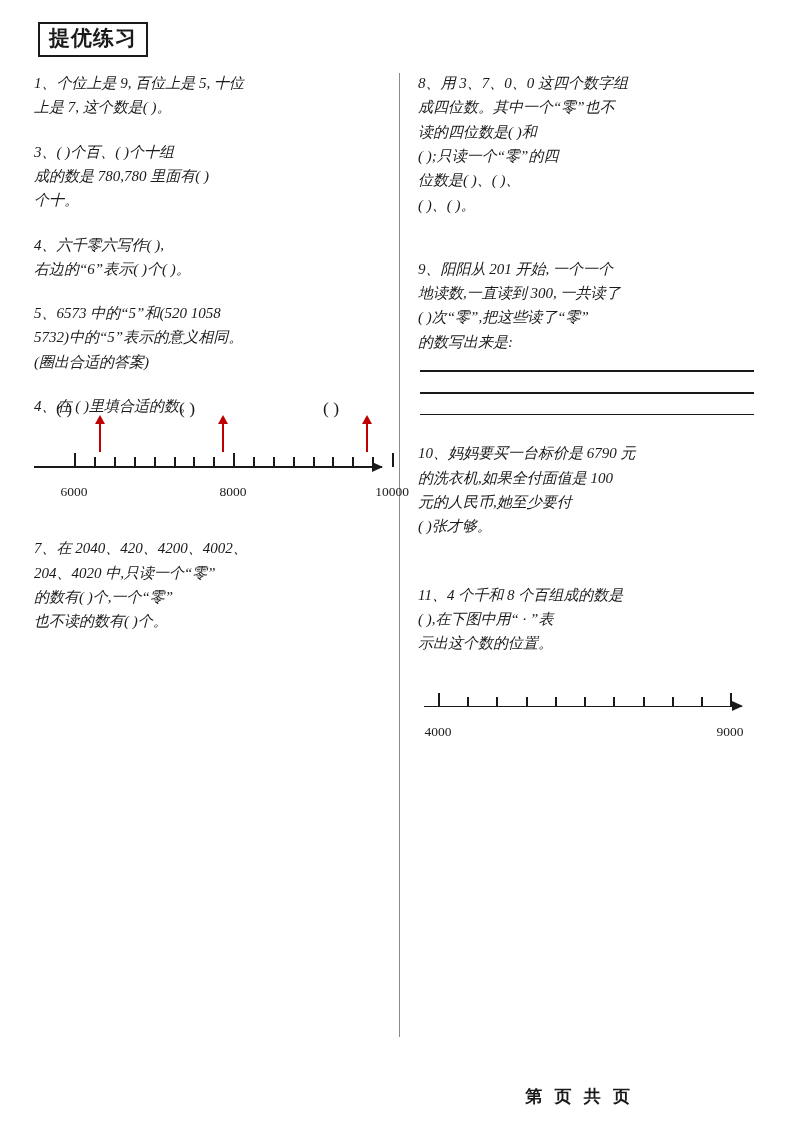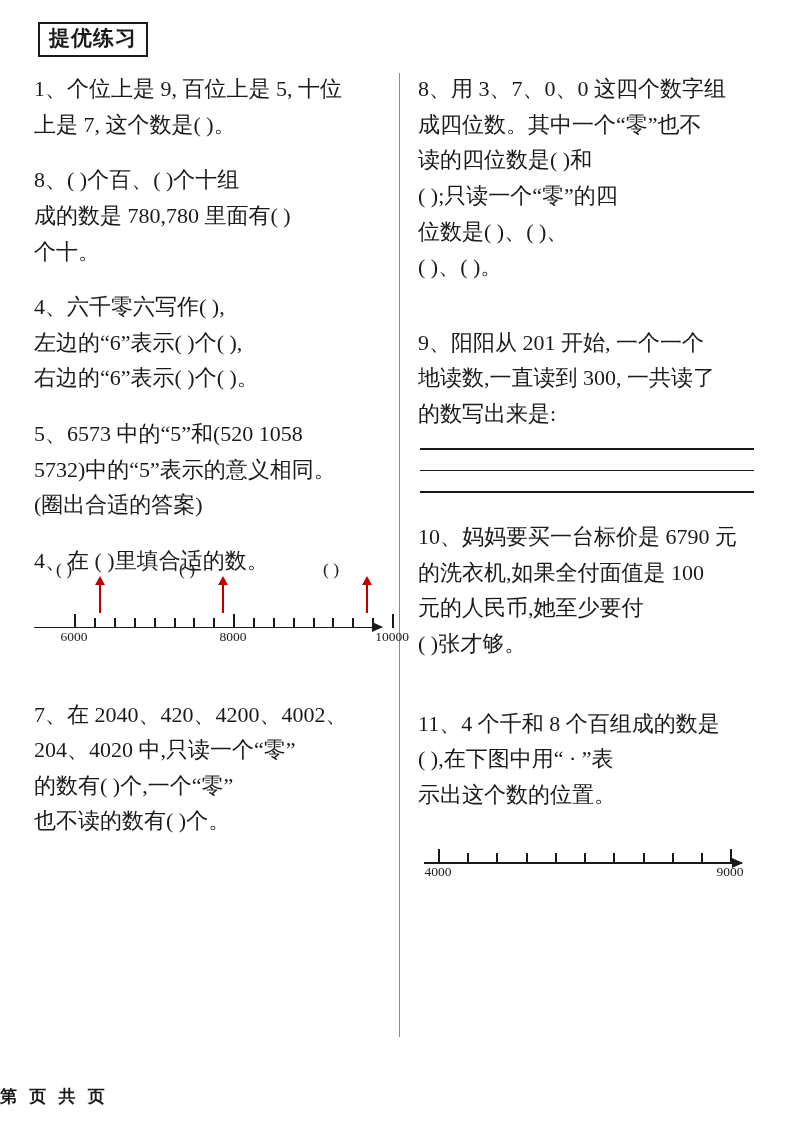--- a/index.html
+++ b/index.html
@@ -51,24 +51,25 @@
   .divider {
     width: 1px;
     background: #8a8a8a;
     margin: 2px 0 34px 0;
   }
   .col-right {
     width: 359px;
     padding-left: 18px;
   }
   .q {
-    font-size: 22px;
+    font-size: 15px;
     line-height: 1.62;
     margin-bottom: 20px;
     text-align: justify;
+    font-style: italic;
   }
   .q .ln { display: block; }
 
   
   .numline-wrap {
     position: relative;
     height: 86px;
     margin: 2px 0 4px 0;
   }
   .arrows-row {
@@ -120,21 +121,21 @@
     position: absolute;
     width: 1.6px;
     background: #1a1a1a;
     top: 5px;
     height: 10px;
   }
   .tick.major { top: 1px; height: 14px; }
   .axis-label {
     position: absolute;
     font-size: 13.5px;
-    top: 16px;
+    top: 32px;
     transform: translateX(-50%);
     white-space: nowrap;
   }
   
   .write-lines {
     margin: 16px 0 26px 2px;
   }
   .write-line {
     height: 1.8px;
     background: #1a1a1a;
@@ -146,21 +147,21 @@
     position: relative;
     height: 46px;
     margin-top: 36px;
     margin-left: 6px;
   }
   .footer {
     position: absolute;
     bottom: 14px;
     left: 0;
     width: 634px;
-    text-align: left;
+    text-align: right;
     font-size: 17px;
     font-weight: bold;
     letter-spacing: 4px;
   }
 </style>
 </head>
 <body>
 
 <div class="page">
 
@@ -170,28 +171,27 @@
 
     <div class="col col-left">
 
       <div class="q">
         <span class="ln">1、个位上是 9, 百位上是 5, 十位</span>
         <span class="ln">上是 7, 这个数是(            )。</span>
       </div>
 
 
       <div class="q">
-        <span class="ln">8、(        )个百、(        )个十组</span>
+        <span class="ln">3、(        )个百、(        )个十组</span>
         <span class="ln">成的数是 780,780 里面有(        )</span>
         <span class="ln">个十。</span>
       </div>
 
       <div class="q">
         <span class="ln">4、六千零六写作(                ),</span>
-        <span class="ln">左边的“6”表示(        )个(        ),</span>
         <span class="ln">右边的“6”表示(        )个(        )。</span>
       </div>
 
       <div class="q">
         <span class="ln">5、6573 中的“5”和(520   1058</span>
         <span class="ln">5732)中的“5”表示的意义相同。</span>
         <span class="ln">(圈出合适的答案)</span>
       </div>
 
       <div class="q" style="margin-bottom:6px;">
@@ -251,20 +251,21 @@
         <span class="ln">成四位数。其中一个“零”也不</span>
         <span class="ln">读的四位数是(            )和</span>
         <span class="ln">(            );只读一个“零”的四</span>
         <span class="ln">位数是(            )、(            )、</span>
         <span class="ln">(            )、(            )。</span>
       </div>
 
       <div class="q" style="margin-bottom:2px;">
         <span class="ln">9、阳阳从 201 开始,   一个一个</span>
         <span class="ln">地读数,一直读到 300, 一共读了</span>
+        <span class="ln">(        )次“零”,把这些读了“零”</span>
         <span class="ln">的数写出来是:</span>
       </div>
 
       <div class="write-lines">
         <div class="write-line"></div>
         <div class="write-line"></div>
         <div class="write-line"></div>
       </div>
 
       <div class="q" style="margin-bottom:44px;">

